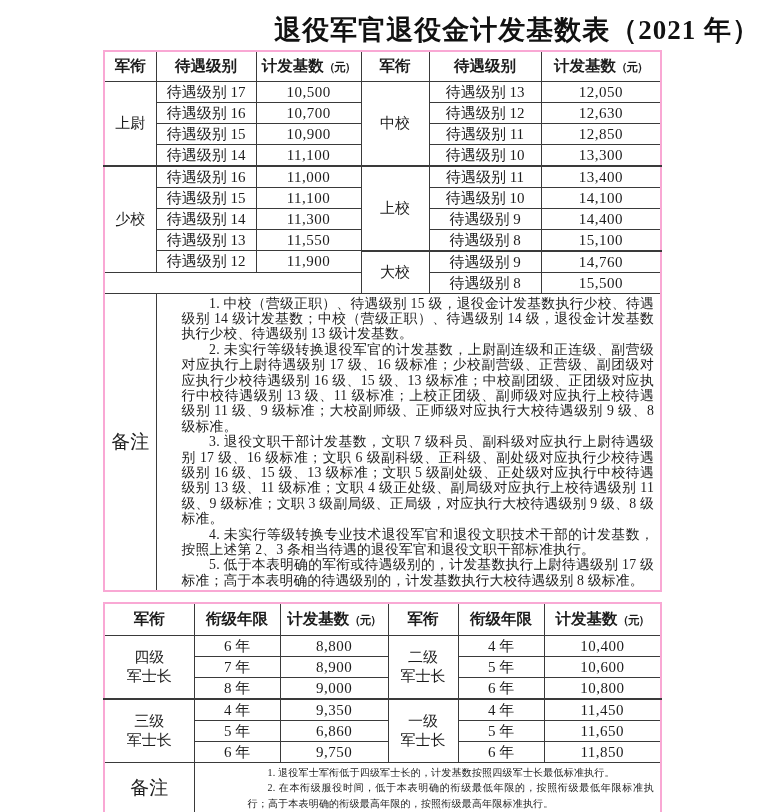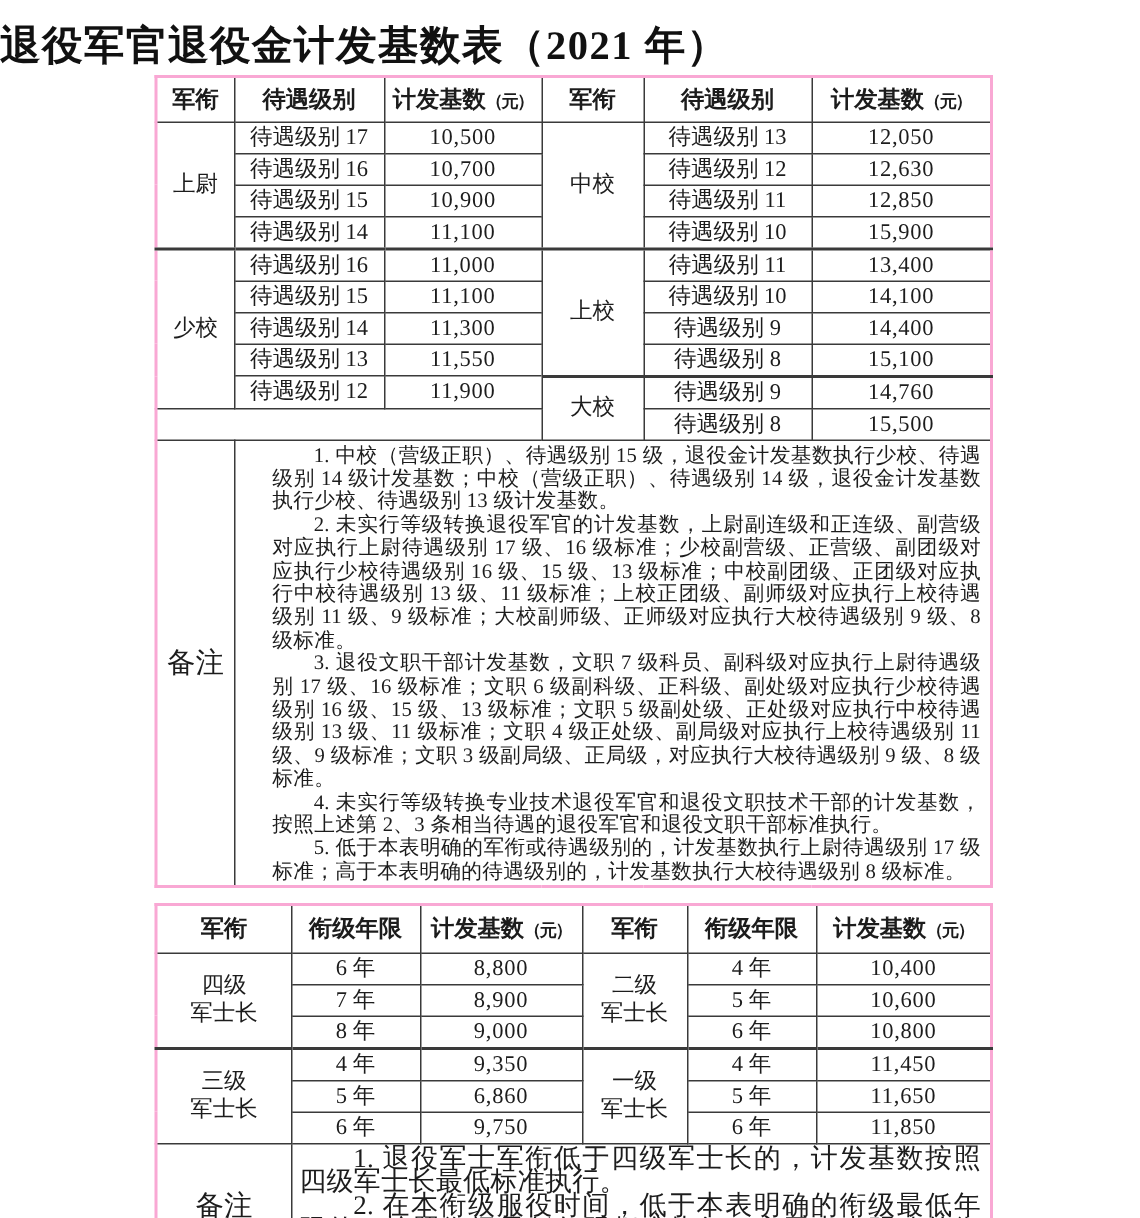--- a/index.html
+++ b/index.html
@@ -6,21 +6,21 @@
   html,body { background:#ffffff; }
   body {
     width:760px; height:812px; overflow:hidden; position:relative;
     font-family:"Liberation Serif","DejaVu Serif",serif;
     color:#1c1c1c;
     -webkit-font-smoothing:antialiased;
   }
   .page { position:relative; width:760px; height:812px; }
 
   .doc-title {
-    position:absolute; left:0; width:760px; text-align:left;
+    position:absolute; left:0; width:760px; text-align:right;
     font-size:27px; font-weight:bold; letter-spacing:1px; color:#111;
     white-space:nowrap;
   }
   #officer-title { top:12px; }
   #soldier-title { top:562px; }
 
   table.base-table {
     position:absolute; left:103px; width:557px;
     border-collapse:collapse; table-layout:fixed;
     border:2px solid #f9a8d4;
@@ -53,22 +53,23 @@
   td.notes-label { font-size:19px; }
   td.notes {
     text-align:left; vertical-align:top; padding:2px 6px 2px 5px;
   }
   #officer-table td.notes p {
     font-size:13.8px; line-height:15.4px; text-align:justify; text-indent:2em;
     letter-spacing:0.2px;
     margin-left:20px;
   }
   #soldier-table td.notes p {
-    font-size:18px; line-height:15.8px; text-align:justify; text-indent:2em;
+    font-size:10px; line-height:15.8px; text-align:justify; text-indent:2em;
     letter-spacing:0.2px;
+    margin-left:48px;
   }
 </style>
 </head>
 <body>
 
 <div class="page">
 
   <div class="doc-title" id="officer-title">退役军官退役金计发基数表（2021 年）</div>
 
   <table class="base-table" id="officer-table">
@@ -106,21 +107,21 @@
     <tr>
       <td class="cell">待遇级别 15</td>
       <td class="cell num">10,900</td>
       <td class="cell">待遇级别 11</td>
       <td class="cell num">12,850</td>
     </tr>
     <tr>
       <td class="cell">待遇级别 14</td>
       <td class="cell num">11,100</td>
       <td class="cell">待遇级别 10</td>
-      <td class="cell num">15,900</td>
+      <td class="cell num">13,300</td>
     </tr>
     <tr class="group-sep">
       <td class="cell rank" rowspan="5">少校</td>
       <td class="cell">待遇级别 16</td>
       <td class="cell num">11,000</td>
       <td class="cell rank" rowspan="4">上校</td>
       <td class="cell">待遇级别 11</td>
       <td class="cell num">13,400</td>
     </tr>
     <tr>

